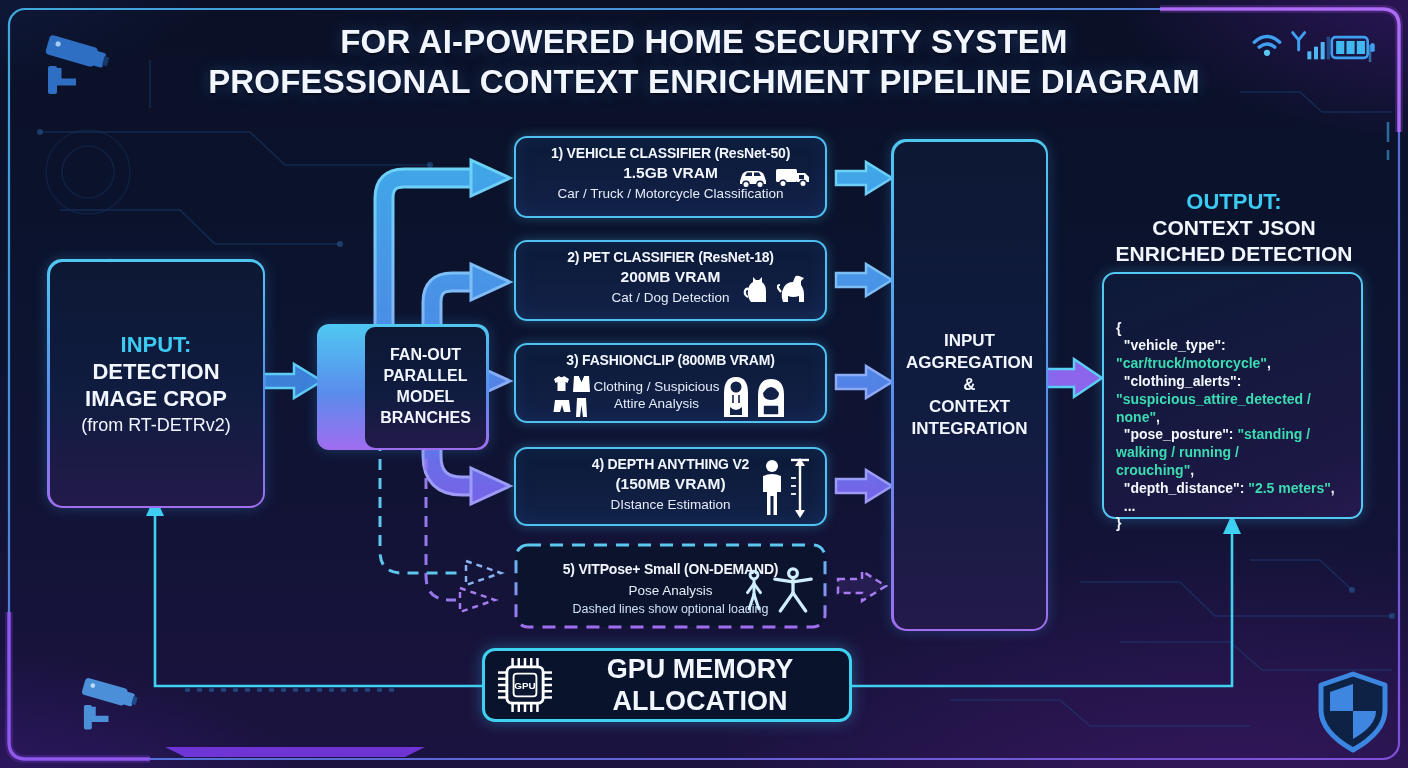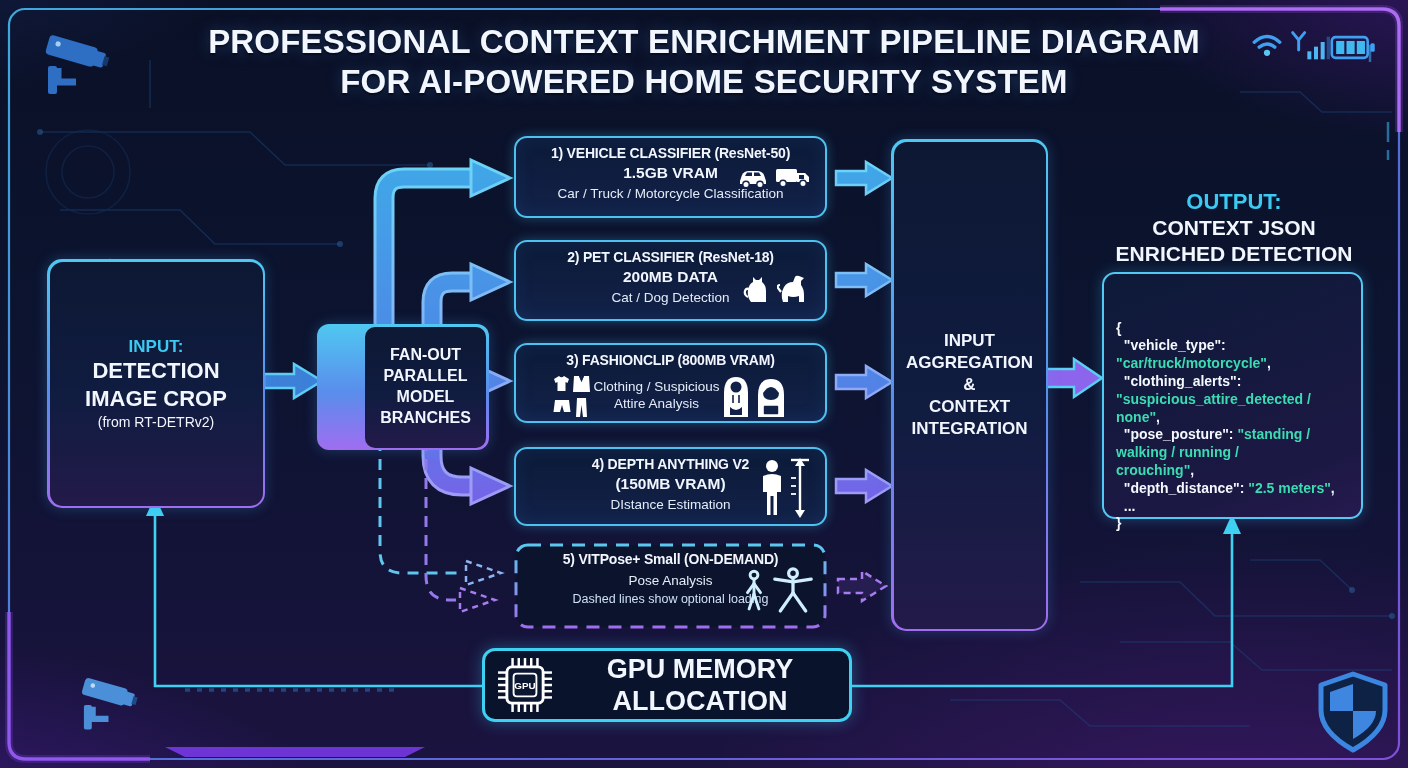--- a/index.html
+++ b/index.html
@@ -22,43 +22,43 @@
 
   
   .gbox{border-radius:15px;padding:2.5px;z-index:2;
     background:linear-gradient(180deg,#4fc8f1 0%,#5a8cec 55%,#a06df0 100%);
     box-shadow:0 0 14px rgba(70,160,240,.28);}
   .gbox .inner{width:100%;height:100%;border-radius:13px;box-sizing:border-box;
     background:linear-gradient(180deg,#0d1834 0%,#101c40 55%,#231a4a 100%);
     display:flex;flex-direction:column;align-items:center;justify-content:center;text-align:center;}
 
   .input-box{left:47px;top:259px;width:213px;height:244px;}
-  .in-label{color:#3cc9f2;font-size:17px;font-weight:700;}
+  .in-label{color:#3cc9f2;font-size:22px;font-weight:700;}
   .in-line{font-size:22px;font-weight:700;line-height:1.25;}
-  .in-sub{font-size:14px;font-weight:400;margin-top:2px;}
+  .in-sub{font-size:18px;font-weight:400;margin-top:2px;}
 
   .fanout-box{left:317px;top:324px;width:121px;height:121px;border-radius:12px;padding-left:48px;}
   .fanout-box .inner{border-radius:10px;}
   .fo-line{font-size:16px;font-weight:700;line-height:1.3;}
 
   .agg-box{left:891px;top:139px;width:152px;height:487px;}
   .agg-line{font-size:17px;font-weight:700;line-height:1.3;}
 
   
   .bbox{left:514px;width:313px;z-index:2;box-sizing:border-box;border:2.5px solid #4ec1f0;
     border-radius:13px;background:linear-gradient(180deg,#0c1a38 0%,#122148 100%);
     box-shadow:0 0 12px rgba(70,190,240,.33), inset 0 0 18px rgba(40,120,200,.15);
     display:flex;flex-direction:column;align-items:center;text-align:center;padding-top:7px;}
   .btitle{font-size:14px;font-weight:700;letter-spacing:-.2px;line-height:1.25;}
   .bsub{font-size:15.5px;font-weight:700;line-height:1.25;}
   .bdesc{font-size:13.5px;font-weight:400;color:#e4ecf9;margin-top:4px;line-height:1.2;}
   .bicons{position:absolute;display:flex;gap:6px;align-items:flex-end;}
   .b3row{display:flex;align-items:center;margin-top:3px;}
   .b5wrap{left:514px;top:543px;width:313px;height:86px;z-index:2;}
-  .b5content{position:absolute;left:0;top:0;width:100%;height:100%;
+  .b5content{position:absolute;left:0;top:10px;width:100%;height:100%;
     display:flex;flex-direction:column;align-items:center;text-align:center;padding-top:8px;box-sizing:border-box;}
   .bnote{font-size:12.5px;font-weight:400;color:#cfe0f2;margin-top:3px;}
 
   
   .out-head{left:1095px;top:189px;width:278px;text-align:center;z-index:2;}
   .out-label{color:#3cc9f2;font-size:22px;font-weight:700;}
   .out-line{font-size:21px;font-weight:700;line-height:1.22;}
   .json-panel{left:1102px;top:272px;width:261px;height:247px;z-index:2;box-sizing:border-box;
     border:2.5px solid #52c9f2;border-radius:13px;
     background:linear-gradient(160deg,#0d1a38 0%,#1c1844 80%,#261a4e 100%);
@@ -178,22 +178,22 @@
 
     <g fill="none" stroke="#3fd1f2" stroke-width="2.6">
       <polyline points="484,686 155,686 155,514"></polyline>
       <polyline points="850,686 1232,686 1232,532"></polyline>
     </g>
     <polygon points="146,516 155,496 164,516" fill="#3fd1f2"></polygon>
     <polygon points="1223,534 1232,514 1241,534" fill="#3fd1f2"></polygon>
   </svg>
 
   <div class="abs title-wrap">
+    <div class="title-line">FOR AI-POWERED HOME SECURITY SYSTEM</div>
     <div class="title-line">PROFESSIONAL CONTEXT ENRICHMENT PIPELINE DIAGRAM</div>
-    <div class="title-line">FOR AI-POWERED HOME SECURITY SYSTEM</div>
   </div>
 
   <svg class="abs z2" style="left:30px;top:24px" width="100" height="82" viewBox="0 0 100 82">
     <g transform="rotate(16 45 30)" fill="#2e6fc4">
       <rect x="16" y="18" width="50" height="20" rx="4"></rect>
       <rect x="62" y="21" width="13" height="15" rx="2"></rect>
       <rect x="74" y="24" width="5" height="9" fill="#16386a"></rect>
       <circle cx="26" cy="25" r="2.6" fill="#a6cef2"></circle>
     </g>
     <path d="M28 44 L28 58 L46 58" stroke="#2e6fc4" stroke-width="7" fill="none"></path>
@@ -259,21 +259,21 @@
         <path d="M22 7 L30 7 L34 11 L34 16 L22 16 Z" fill="#fff"></path>
         <rect x="24" y="9" width="5" height="4" fill="#122148"></rect>
         <circle cx="8" cy="17.5" r="3.2" fill="#fff" stroke="#122148" stroke-width="1.4"></circle>
         <circle cx="28" cy="17.5" r="3.2" fill="#fff" stroke="#122148" stroke-width="1.4"></circle>
       </svg>
     </div>
   </div>
 
   <div class="abs bbox" style="top:240px;height:81px">
     <div class="btitle">2) PET CLASSIFIER (ResNet-18)</div>
-    <div class="bsub">200MB DATA</div>
+    <div class="bsub">200MB VRAM</div>
     <div class="bdesc">Cat / Dog Detection</div>
     <div class="bicons" style="right:18px;top:32px">
       <svg width="28" height="28" viewBox="0 0 28 28">
         <path d="M8 27 Q4 22 5 15 Q6 9 10 7 L10 2 L13 5 L16 5 L19 2 L19 7 Q23 10 23 16 L23 27 Z" fill="#fff"></path>
         <path d="M5 22 Q1 20 2 16 Q3 13 6 14" fill="none" stroke="#fff" stroke-width="2.2"></path>
       </svg>
       <svg width="30" height="29" viewBox="0 0 30 29">
         <path d="M6 28 Q3 20 7 13 Q10 8 16 8 L18 3 Q19 1 22 2 L27 4 L24 7 L24 11 Q27 15 27 21 L27 28 L22 28 L22 22 Q16 24 11 22 L11 28 Z" fill="#fff"></path>
         <path d="M4 18 L1 14 Q0 11 3 11" fill="none" stroke="#fff" stroke-width="2.2"></path>
       </svg>

